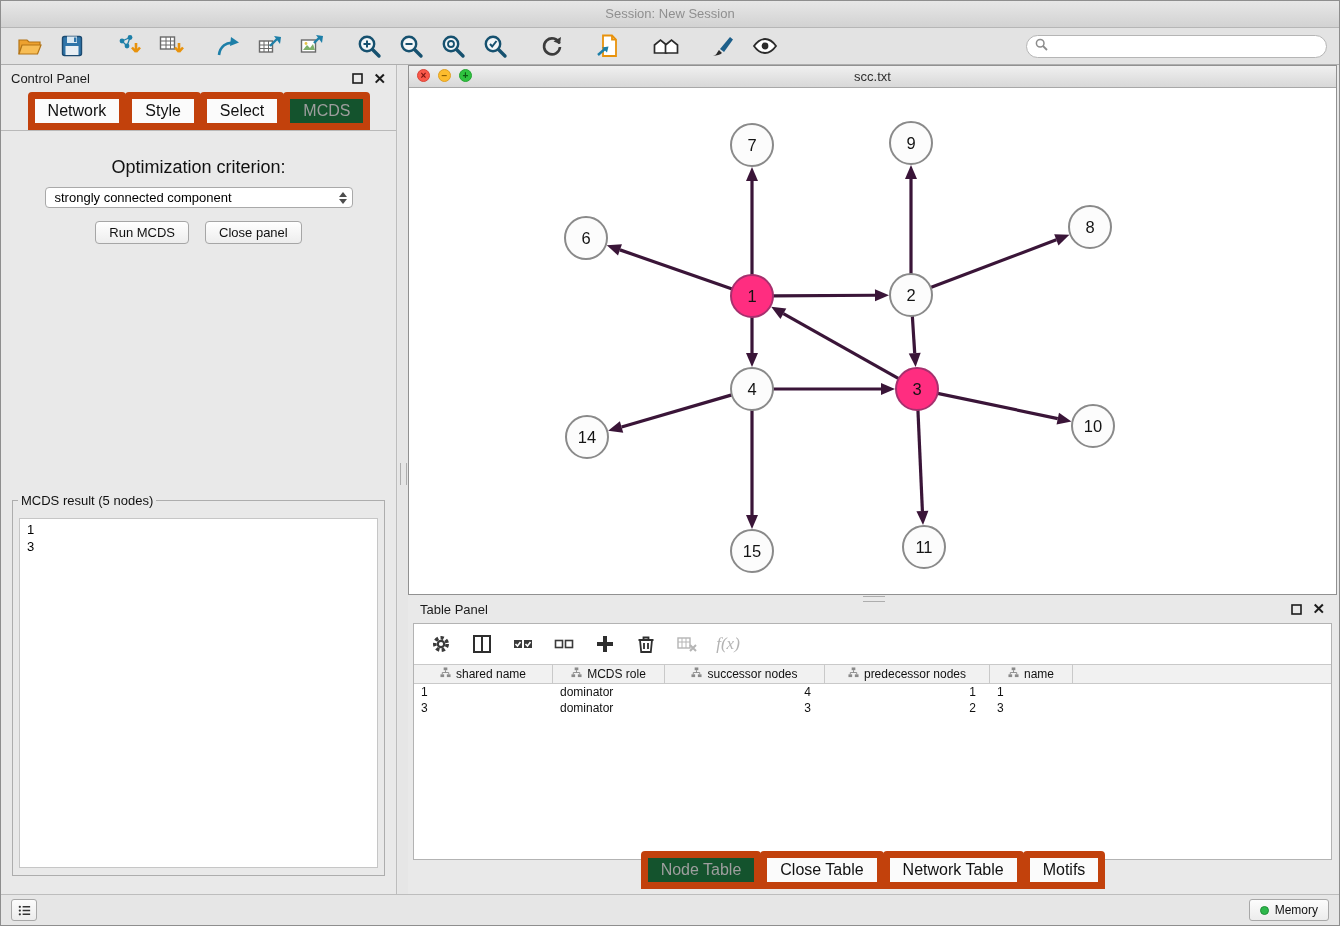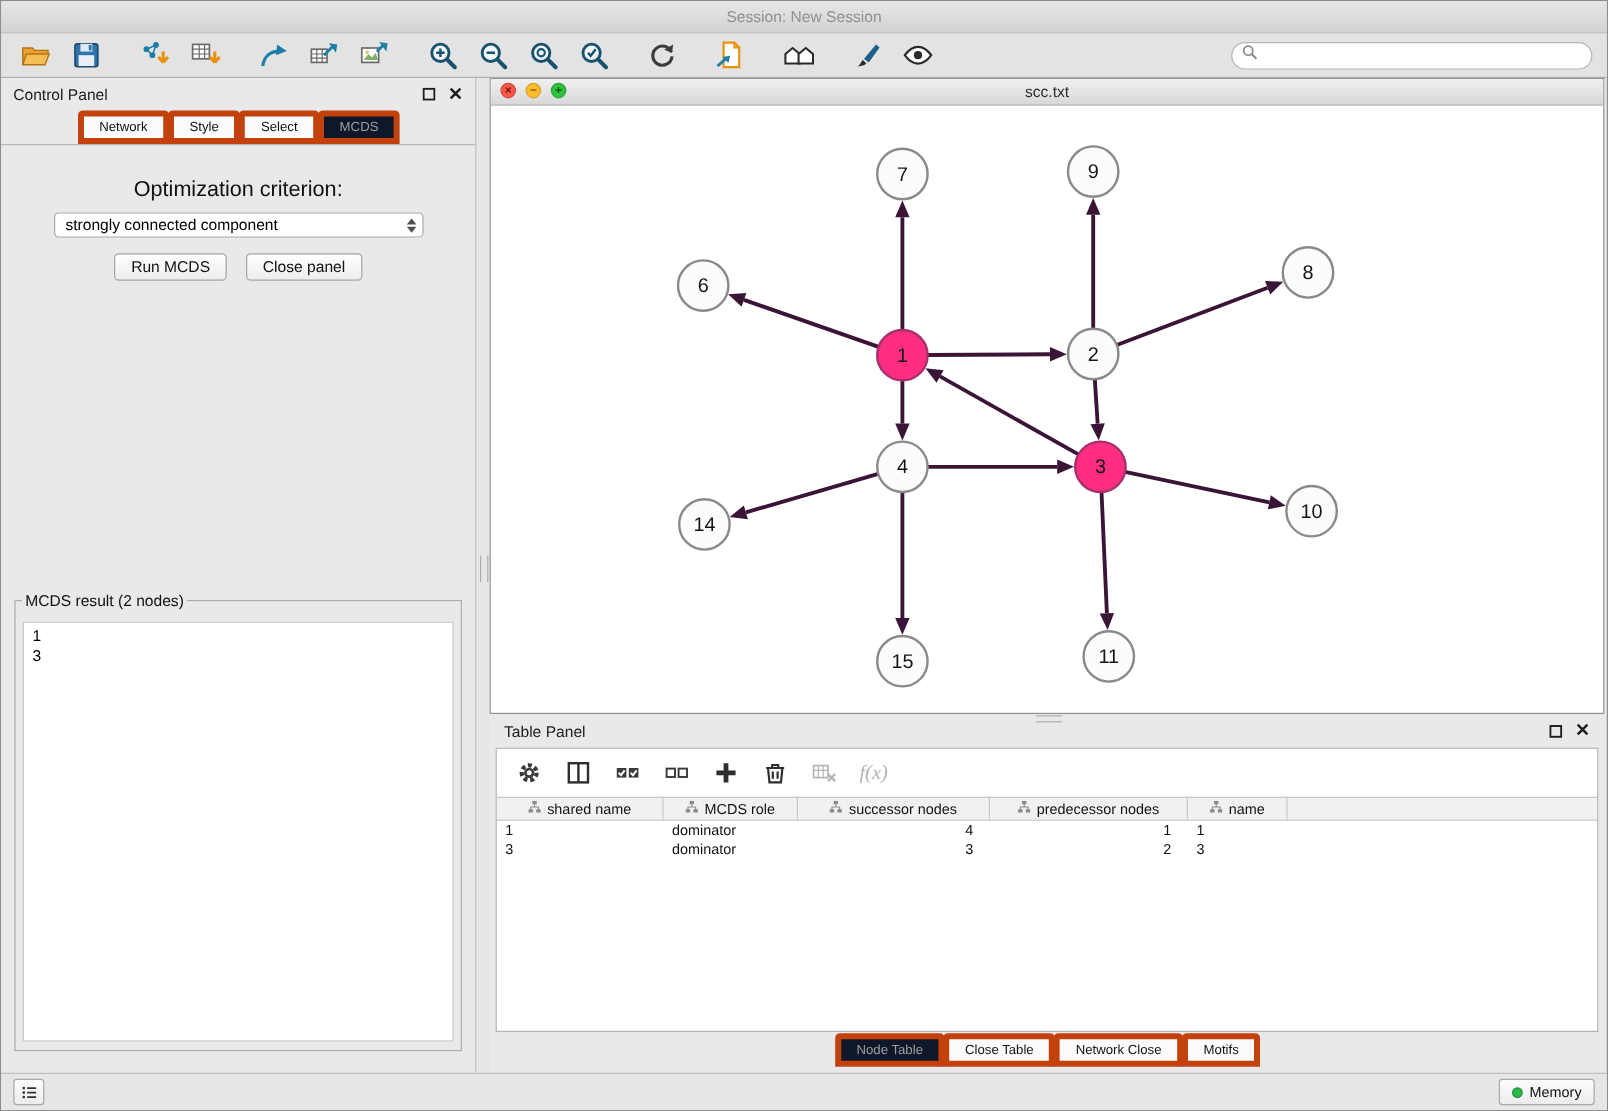--- a/index.html
+++ b/index.html
@@ -24,23 +24,23 @@
   .searchbox input{border:none;outline:none;flex:1;font-size:13px;font-family:inherit;background:transparent;}
 
   
   .control-panel{position:absolute;top:64px;left:0;width:396px;bottom:31px;background:#e9e9e9;
     border-right:1px solid #bdbdbd;box-sizing:border-box;}
   .cp-header{height:27px;display:flex;align-items:center;padding:0 10px;font-size:13px;color:#1c1c1c;}
   .win-btns{margin-left:auto;display:flex;gap:10px;align-items:center;}
   .win-btns svg{display:block;}
   .close-x{font-weight:bold;font-size:15px;color:#1c1c1c;line-height:14px;}
   .cp-tabs{display:flex;justify-content:center;border-bottom:1px solid #b9b9b9;}
-  .tab{font-size:11px;padding:3px 13px;background:#fbfbfb;border:5px solid #c2410c;margin-right:-1px;
+  .tab{font-size:16px;padding:3px 13px;background:#fbfbfb;border:7px solid #c2410c;margin-right:-1px;
     border-radius:4px 4px 0 0;color:#111;text-align:center;}
-  .tab.active{background:#0f172a;color:#9e9e9e;}
+  .tab.active{background:#14532d;color:#9e9e9e;}
   .opt-label{text-align:center;font-size:18px;margin-top:26px;color:#111;}
   .dropdown{width:308px;margin:9px auto 0;height:21px;background:#fff;border:1px solid #a9a9a9;
     border-radius:4px;display:flex;align-items:center;padding:0 5px 0 9px;font-size:13px;box-sizing:border-box;}
   .stepper{margin-left:auto;display:flex;flex-direction:column;align-items:center;gap:2px;}
   .stepper .up{width:0;height:0;border-left:4px solid transparent;border-right:4px solid transparent;border-bottom:5px solid #4d4d4d;}
   .stepper .dn{width:0;height:0;border-left:4px solid transparent;border-right:4px solid transparent;border-top:5px solid #4d4d4d;}
   .btn-row{display:flex;justify-content:center;gap:16px;margin-top:13px;align-items:flex-end;}
   .btn-row button{font-size:13px;padding:3px 13px;background:linear-gradient(#ffffff,#ededed);
     border:1px solid #a6a6a6;border-radius:4px;font-family:inherit;color:#111;}
   .result-box{position:absolute;left:11px;right:11px;top:428px;bottom:18px;border:1px solid #adadad;
@@ -254,21 +254,21 @@
         <span class="stepper">
             <i class="up"></i>
             <i class="dn"></i>
           </span>
       </div>
       <div class="btn-row">
         <button>Run MCDS</button>
         <button>Close panel</button>
       </div>
       <fieldset class="result-box">
-        <legend>MCDS result (2 nodes)</legend>
+        <legend>MCDS result (5 nodes)</legend>
         <div class="result-area" id="result-lines">
             <div>1</div>
             <div>3</div>
           </div>
       </fieldset>
     </div>
   </div>
 
   <div class="v-splitter">
       <div class="v-grip"></div>
@@ -474,21 +474,21 @@
             <div class="td left" style="width: 112px;">dominator</div>
             <div class="td right" style="width: 160px;">3</div>
             <div class="td right" style="width: 165px;">2</div>
             <div class="td left" style="width: 83px;">3</div>
           </div>
         </div>
     </div>
     <div class="tp-tabs" id="tp-tabs">
         <div class="tab active">Node Table</div>
         <div class="tab">Close Table</div>
-        <div class="tab">Network Close</div>
+        <div class="tab">Network Table</div>
         <div class="tab">Motifs</div>
       </div>
   </div>
 
   <div class="statusbar">
     <button class="list-btn">
       <svg width="15" height="15" viewBox="0 0 16 16">
           <circle cx="3" cy="4" r="1.2" fill="#333"></circle>
           <circle cx="3" cy="8" r="1.2" fill="#333"></circle>
           <circle cx="3" cy="12" r="1.2" fill="#333"></circle>

